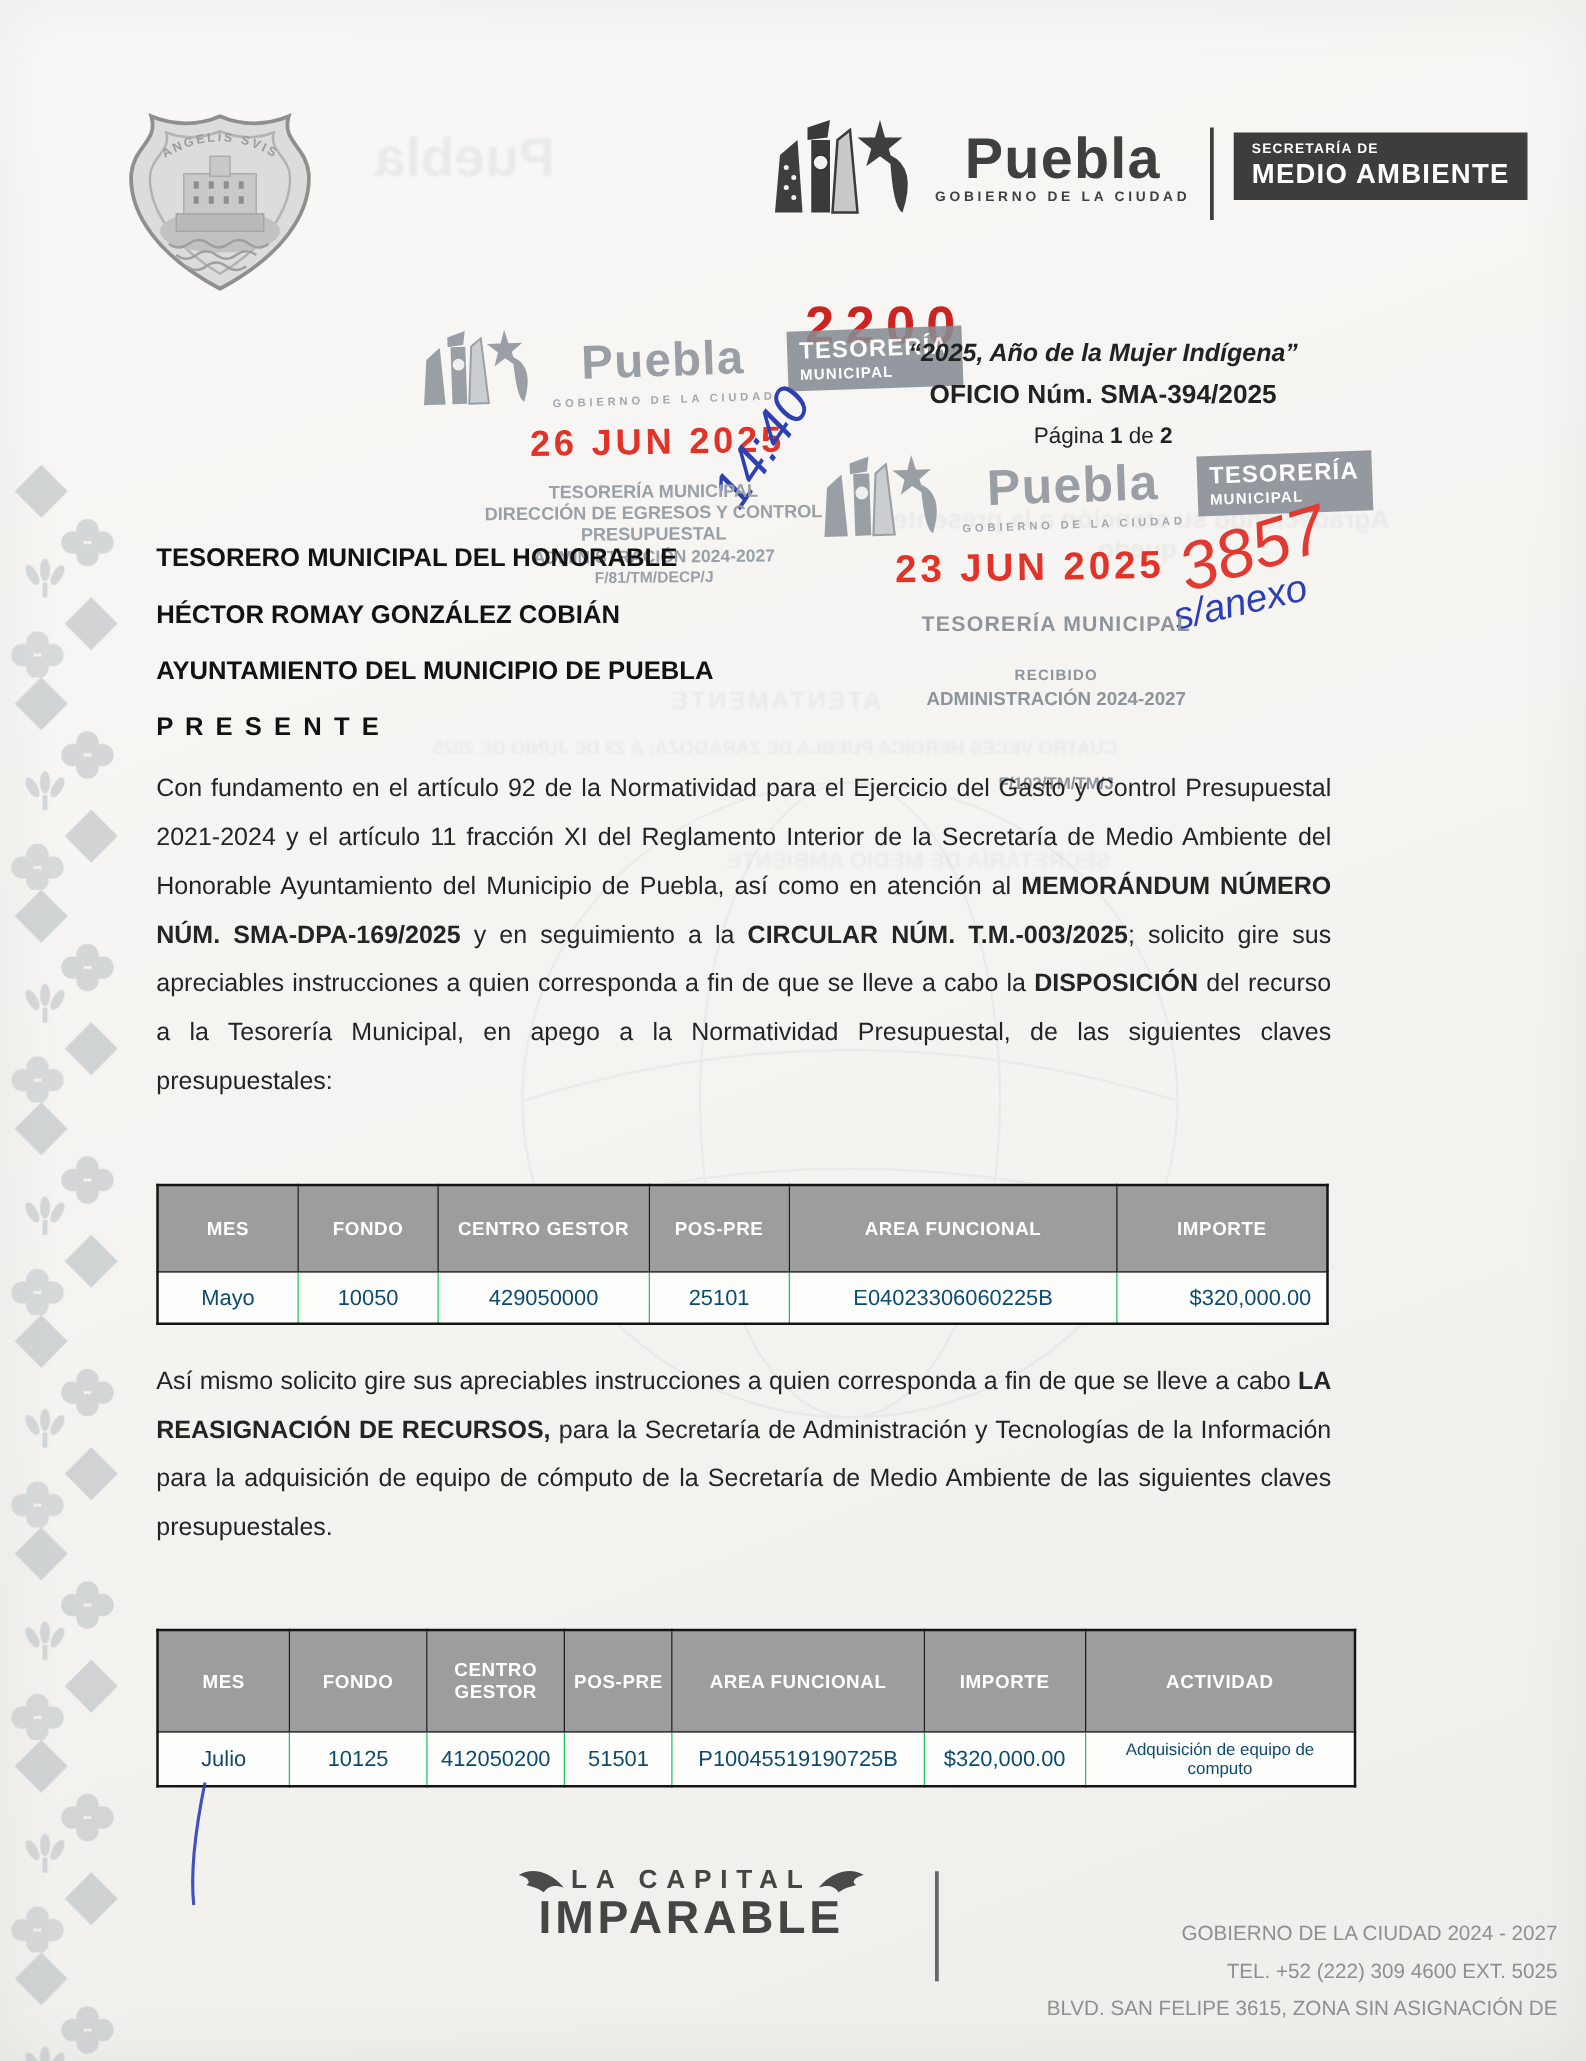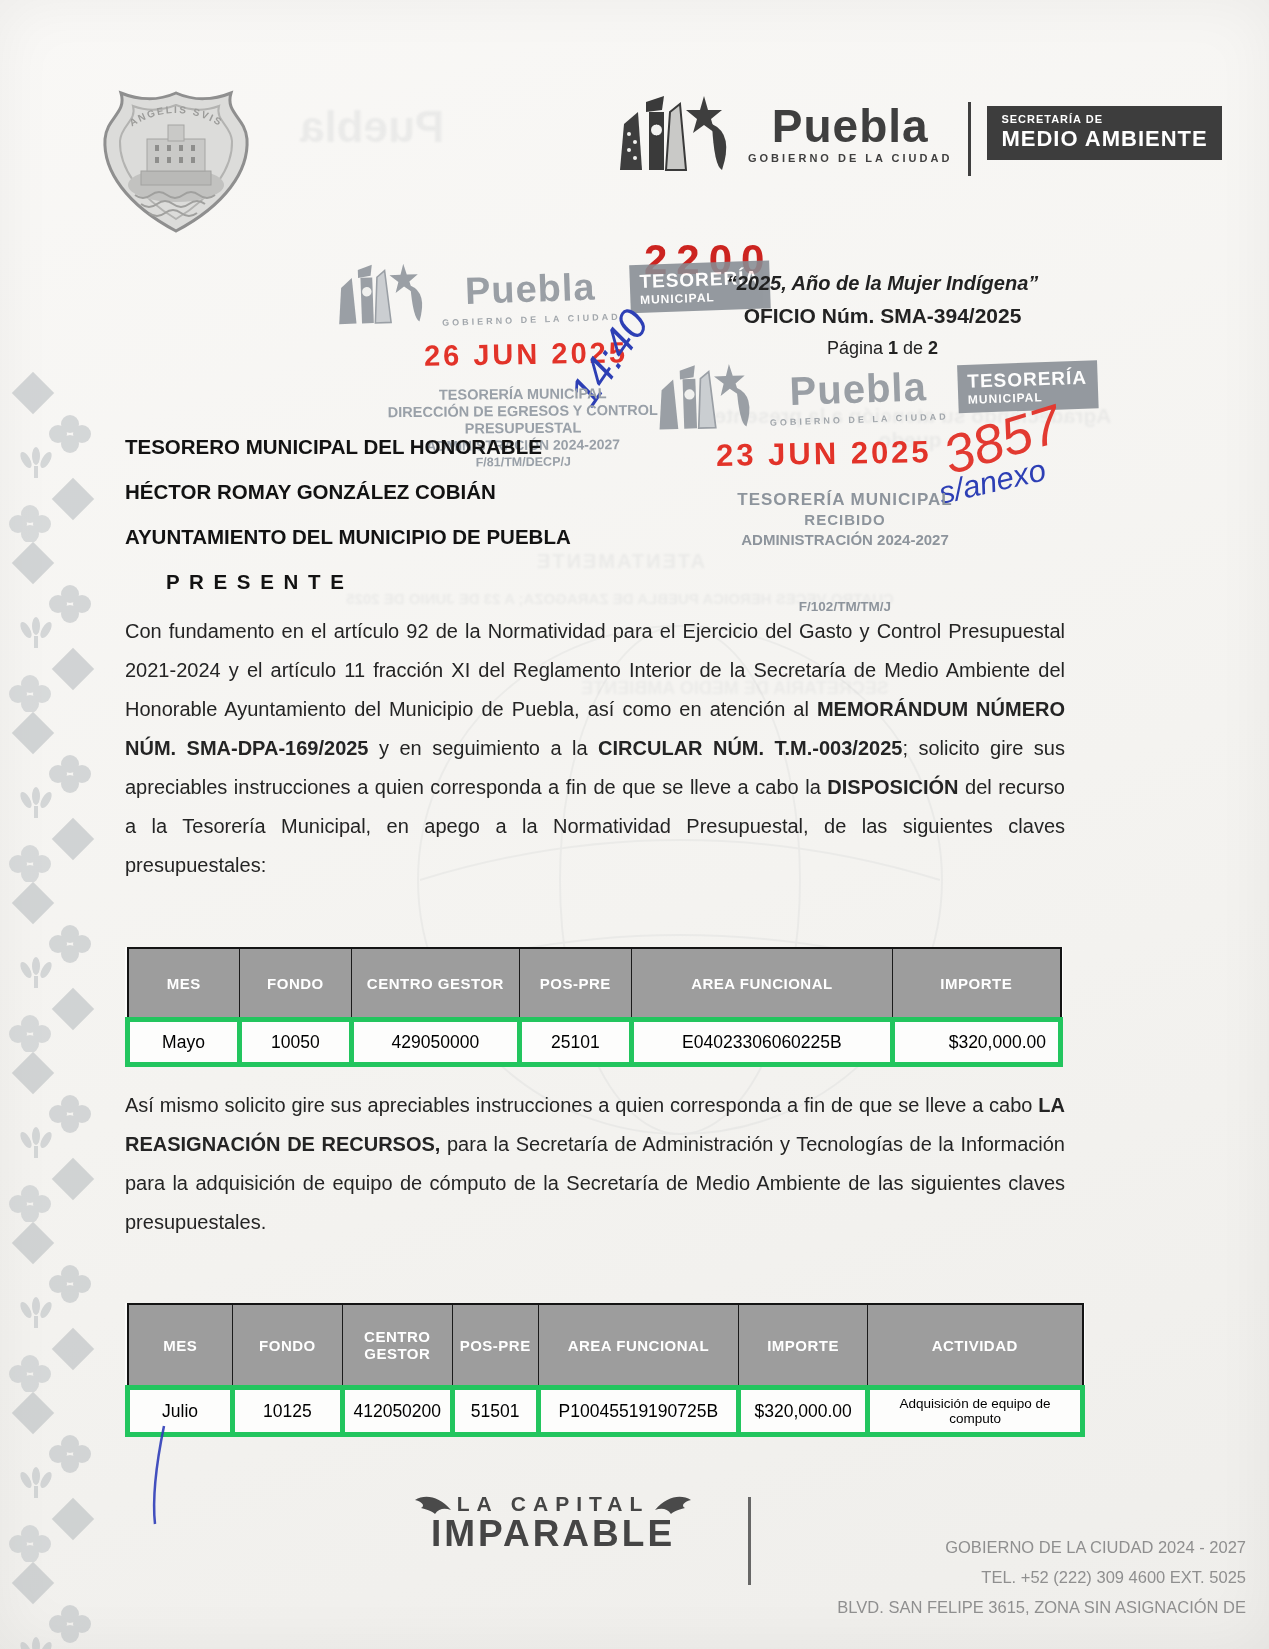--- a/index.html
+++ b/index.html
@@ -36,38 +36,38 @@
   .red-folio{font-size:42px;font-weight:bold;color:#cc2420;letter-spacing:9px;}
   .red-date{font-weight:bold;color:#e23329;letter-spacing:3px;font-size:29px;transform:rotate(-1deg);}
   .hand-blue{color:#2d3fb5;font-style:italic;}
   .hand-red{color:#e23a31;font-style:italic;}
 
   .stampcap{text-align:center;font-weight:bold;color:#99a0a8;line-height:17px;font-size:14.5px;}
   .stampcap div:nth-child(4){font-size:14px;}
   .stampcap div:nth-child(5){font-size:12.5px;}
   .stampcap2{text-align:center;font-weight:bold;color:#8d949c;line-height:20px;}
   .stampcap2 div:nth-child(1){font-size:17px;letter-spacing:1px;}
-  .stampcap2 div:nth-child(2){font-size:15px;letter-spacing:1px;}
+  .stampcap2 div:nth-child(2){font-size:12px;letter-spacing:1px;margin-top:20px;}
   .stampcap2 div:nth-child(3){font-size:15px;}
   .stampcap2 div:nth-child(4){font-size:13.5px;margin-top:47px;}
 
   .hdr-right{text-align:center;}
   .hdr-legend{font-size:20px;font-weight:bold;font-style:italic;color:#222;}
   .hdr-oficio{font-size:21px;font-weight:bold;color:#222;margin-top:9px;}
   .hdr-page{font-size:18px;color:#222;margin-top:10px;}
 
   .addressee{font-weight:bold;font-size:20.5px;line-height:45px;color:#121212;}
-  .addressee div:last-child{letter-spacing:2px;margin-left:41px;}
+  .addressee div:last-child{letter-spacing:2px;}
 
   .para{width:940px;text-align:justify;font-size:20px;line-height:39px;color:#242424;}
 
   table.doc{border-collapse:collapse;width:100%;background:#fdfdfc;}
   table.doc th{background:#9d9d9d;color:#fff;font-weight:bold;font-size:15px;
     border:1px solid #1b1b1b;text-align:center;letter-spacing:.5px;}
-  table.doc td{border:5px solid #22c55e;text-align:center;font-size:17.5px;color:#000000;}
+  table.doc td{border:1px solid #22c55e;text-align:center;font-size:17.5px;color:#0c4a6e;}
   #table1-wrap table{border:2px solid #141414;}
   #table2-wrap table{border:2px solid #141414;}
   #table1-wrap th{height:60px;padding:4px 6px;}
   #table1-wrap td{height:36px;padding:2px 8px;}
   #table1-wrap td:last-child{text-align:right;padding-right:12px;}
   #table2-wrap th{height:72px;padding:4px 6px;}
   #table2-wrap td{height:38px;padding:2px 6px;}
   #table2-wrap td:last-child{font-size:13.5px;}
 
   .footer-logo{text-align:center;color:#454545;}

